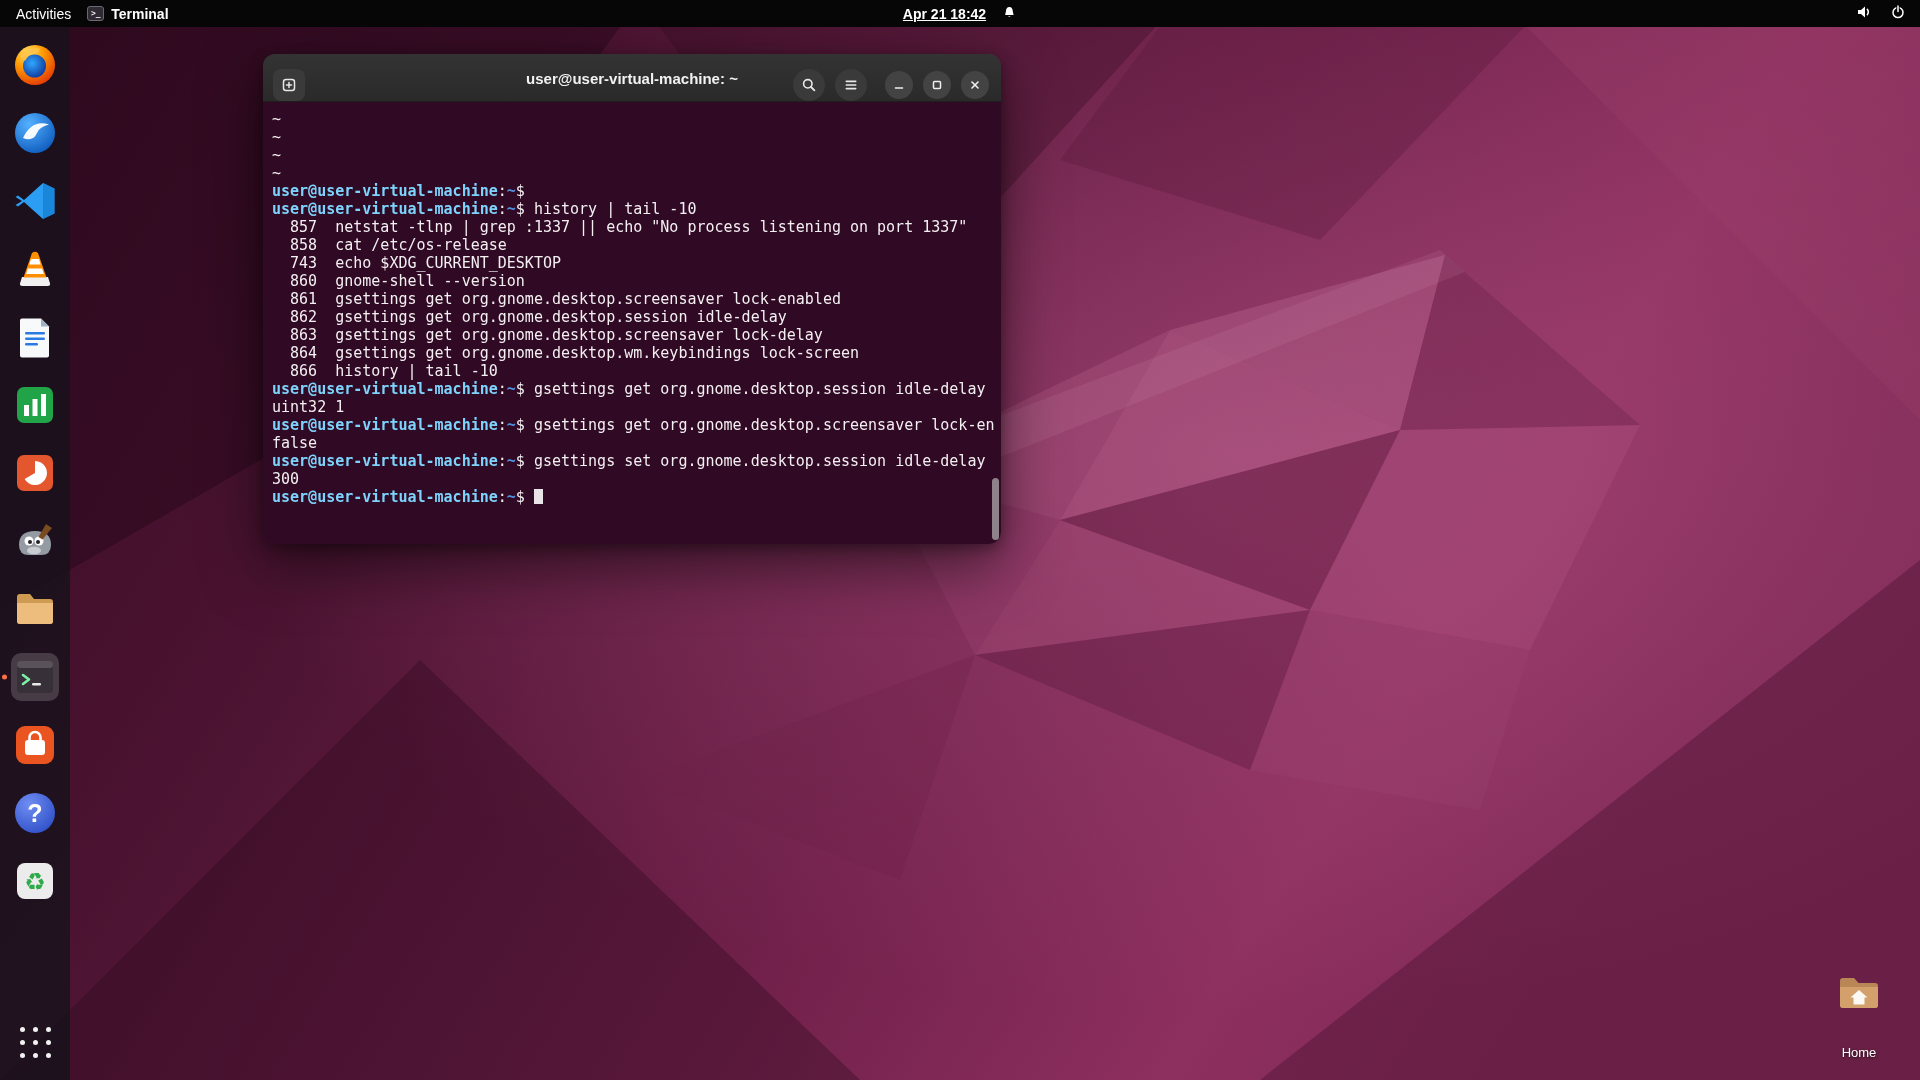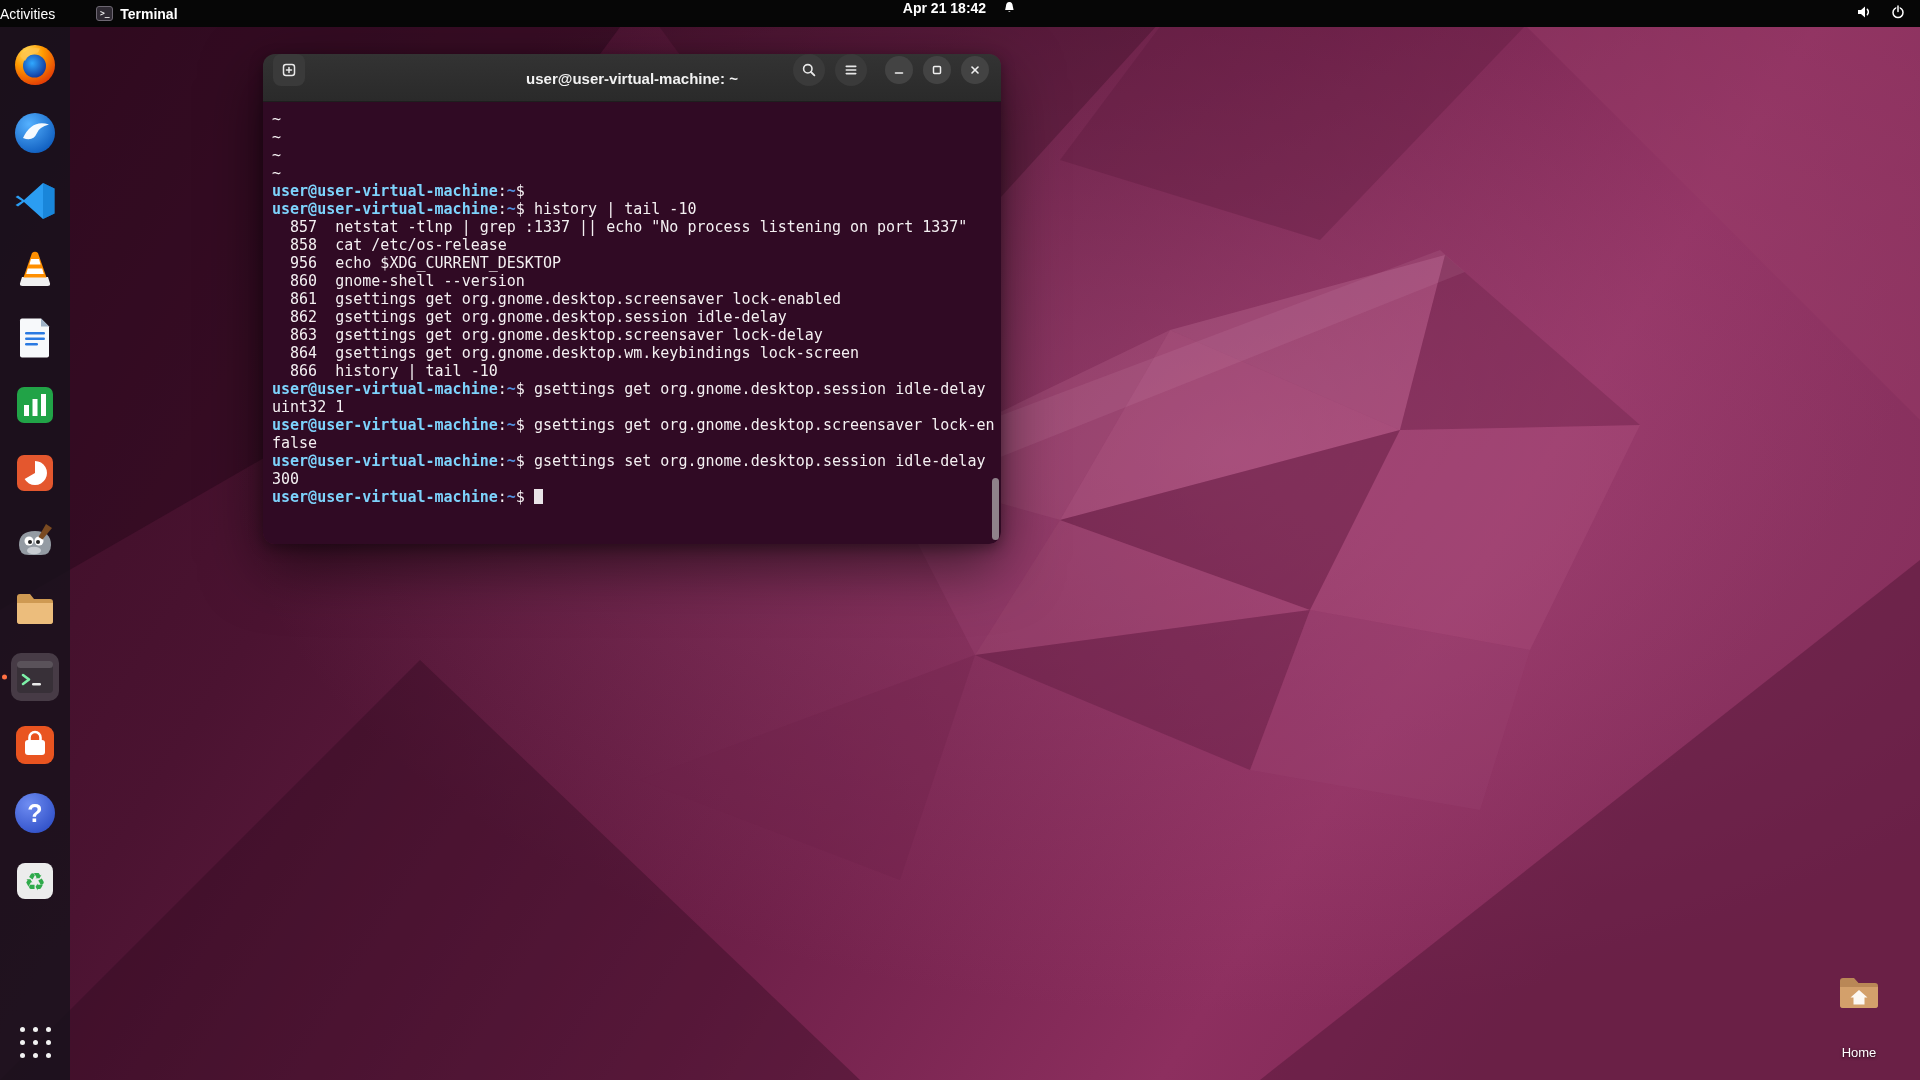--- a/index.html
+++ b/index.html
@@ -4,27 +4,27 @@
 <style>
   * { margin:0; padding:0; box-sizing:border-box; }
   html,body { width:1920px; height:1080px; overflow:hidden; background:#000;
               font-family:"Liberation Sans", sans-serif; }
   .desktop { position:relative; width:1920px; height:1080px; overflow:hidden; background:#4a1230; }
   .wallpaper { position:absolute; inset:0; width:1920px; height:1080px; display:block; }
 
   
   .topbar { position:absolute; top:0; left:0; width:1920px; height:27px; background:#060606;
             display:flex; align-items:center; color:#fff; font-size:14px; z-index:60; }
-  .tb-left { display:flex; align-items:center; gap:41px; }
+  .tb-left { display:flex; align-items:center; gap:16px; padding-left:16px; }
   .tb-appmenu { display:flex; align-items:center; gap:7px; font-weight:bold; }
   .mini-term { width:17px; height:15px; background:#2f2a33; border:1px solid #6d6772; border-radius:3px;
                color:#efefef; font-family:"DejaVu Sans Mono",monospace; font-size:8px; line-height:13px;
                text-align:center; }
-  .tb-center { position:absolute; left:50%; transform:translateX(-50%); display:flex; 
-               gap:16px; height:100%; }
+  .tb-center { position:absolute; left:50%; transform:translateX(-50%); display:flex; align-items:center;
+               gap:16px; height:100%;text-decoration:underline; }
   .tb-clock { font-weight:bold; }
   .tb-right { margin-left:auto; display:flex; align-items:center; gap:18px; padding-right:14px; }
 
   
   .dock { position:absolute; top:27px; left:0; bottom:0; width:70px; background:rgba(24,18,27,0.84);
           display:flex; flex-direction:column; align-items:center; padding-top:14px; gap:20px; z-index:50; }
   .dock-item { width:48px; height:48px; border-radius:10px; display:flex; align-items:center;
                justify-content:center; position:relative; flex:0 0 auto; }
   .dock-item svg { width:44px; height:44px; display:block; }
   .dock-item.active { background:rgba(255,255,255,0.18); }
@@ -32,21 +32,21 @@
              border-radius:50%; background:#ff7043; }
   .show-apps { margin-top:auto; margin-bottom:14px; width:48px; height:48px; display:grid; place-items:center; }
   .grid9 { display:grid; grid-template-columns:repeat(3,5px); gap:8px; }
   .grid9 i { width:5px; height:5px; border-radius:50%; background:#f2f2f2; }
 
   
   .window { position:absolute; left:263px; top:54px; width:738px; height:490px; border-radius:12px;
             overflow:hidden; z-index:40;
             box-shadow:0 22px 60px rgba(0,0,0,0.55), 0 4px 14px rgba(0,0,0,0.35); }
   .titlebar { height:48px; background:linear-gradient(180deg,#333333,#2a2a2a);
-              border-bottom:1px solid #1e1e1e; display:flex; align-items:flex-start; position:relative; }
+              border-bottom:1px solid #1e1e1e; display:flex; align-items:flex-end; position:relative; }
   .win-title { position:absolute; left:50%; top:50%; transform:translate(-50%,-50%);
                font-weight:bold; font-size:15px; color:#f2f2f2; white-space:nowrap; }
   .tbtn { width:32px; height:32px; border-radius:8px; background:#3a3a3a; display:flex; align-items:center;
           justify-content:center; flex:0 0 auto; }
   .tbtn.round { border-radius:50%; }
   .newtab-btn { margin-left:10px; }
   .tb-group-right { margin-left:auto; display:flex; align-items:center; gap:10px; margin-right:12px; }
   .circle-btn { width:28px; height:28px; border-radius:50%; background:#434343; display:flex;
                 align-items:center; justify-content:center; flex:0 0 auto; }
   .sp { margin-left:8px; }
@@ -337,21 +337,21 @@
 
     <div class="term-body">
         <div class="tline">~</div>
         <div class="tline">~</div>
         <div class="tline">~</div>
         <div class="tline">~</div>
         <div class="tline"><span class="c-green">user@user-virtual-machine</span><span class="c-fg">:</span><span class="c-blue">~</span><span class="c-fg">$ </span></div>
         <div class="tline"><span class="c-green">user@user-virtual-machine</span><span class="c-fg">:</span><span class="c-blue">~</span><span class="c-fg">$ </span><span class="c-fg">history | tail -10</span></div>
         <div class="tline">  857  netstat -tlnp | grep :1337 || echo "No process listening on port 1337"</div>
         <div class="tline">  858  cat /etc/os-release</div>
-        <div class="tline">  956  echo $XDG_CURRENT_DESKTOP</div>
+        <div class="tline">  743  echo $XDG_CURRENT_DESKTOP</div>
         <div class="tline">  860  gnome-shell --version</div>
         <div class="tline">  861  gsettings get org.gnome.desktop.screensaver lock-enabled</div>
         <div class="tline">  862  gsettings get org.gnome.desktop.session idle-delay</div>
         <div class="tline">  863  gsettings get org.gnome.desktop.screensaver lock-delay</div>
         <div class="tline">  864  gsettings get org.gnome.desktop.wm.keybindings lock-screen</div>
         <div class="tline">  866  history | tail -10</div>
         <div class="tline"><span class="c-green">user@user-virtual-machine</span><span class="c-fg">:</span><span class="c-blue">~</span><span class="c-fg">$ </span><span class="c-fg">gsettings get org.gnome.desktop.session idle-delay</span></div>
         <div class="tline">uint32 1</div>
         <div class="tline"><span class="c-green">user@user-virtual-machine</span><span class="c-fg">:</span><span class="c-blue">~</span><span class="c-fg">$ </span><span class="c-fg">gsettings get org.gnome.desktop.screensaver lock-en</span></div>
         <div class="tline">false</div>

